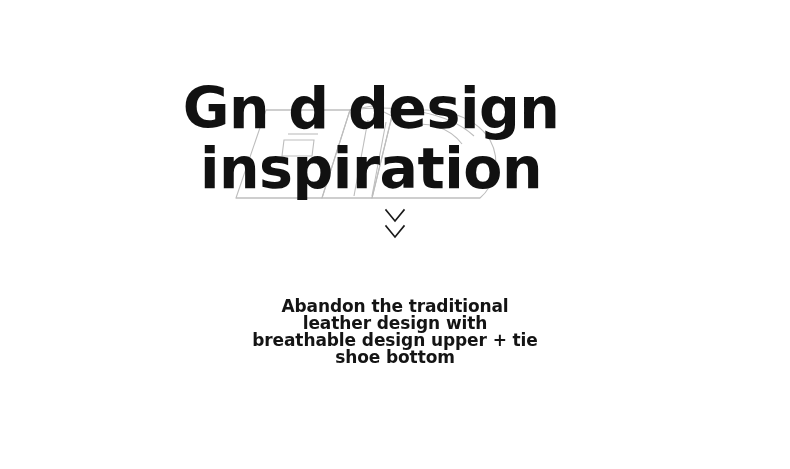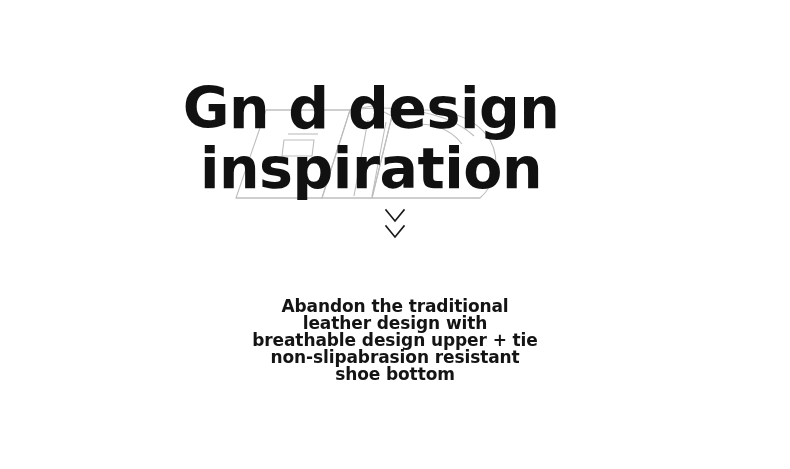--- a/index.html
+++ b/index.html
@@ -141,17 +141,16 @@
       <svg viewBox="0 0 22 15" xmlns="http://www.w3.org/2000/svg">
         <path d="M2 2 L11 13 L20 2" stroke="#1a1a1a" stroke-width="1.6" fill="none" stroke-linecap="square"></path>
       </svg>
     </span>
   </div>
 
   <div class="copy">
     <span class="copy-line">Abandon the traditional</span>
     <span class="copy-line">leather design with</span>
     <span class="copy-line">breathable design upper + tie</span>
-    <span class="copy-line">non-slipabrasion resistant</span>
     <span class="copy-line">shoe bottom</span>
   </div>
 
 </div>
 
 </body></html>

